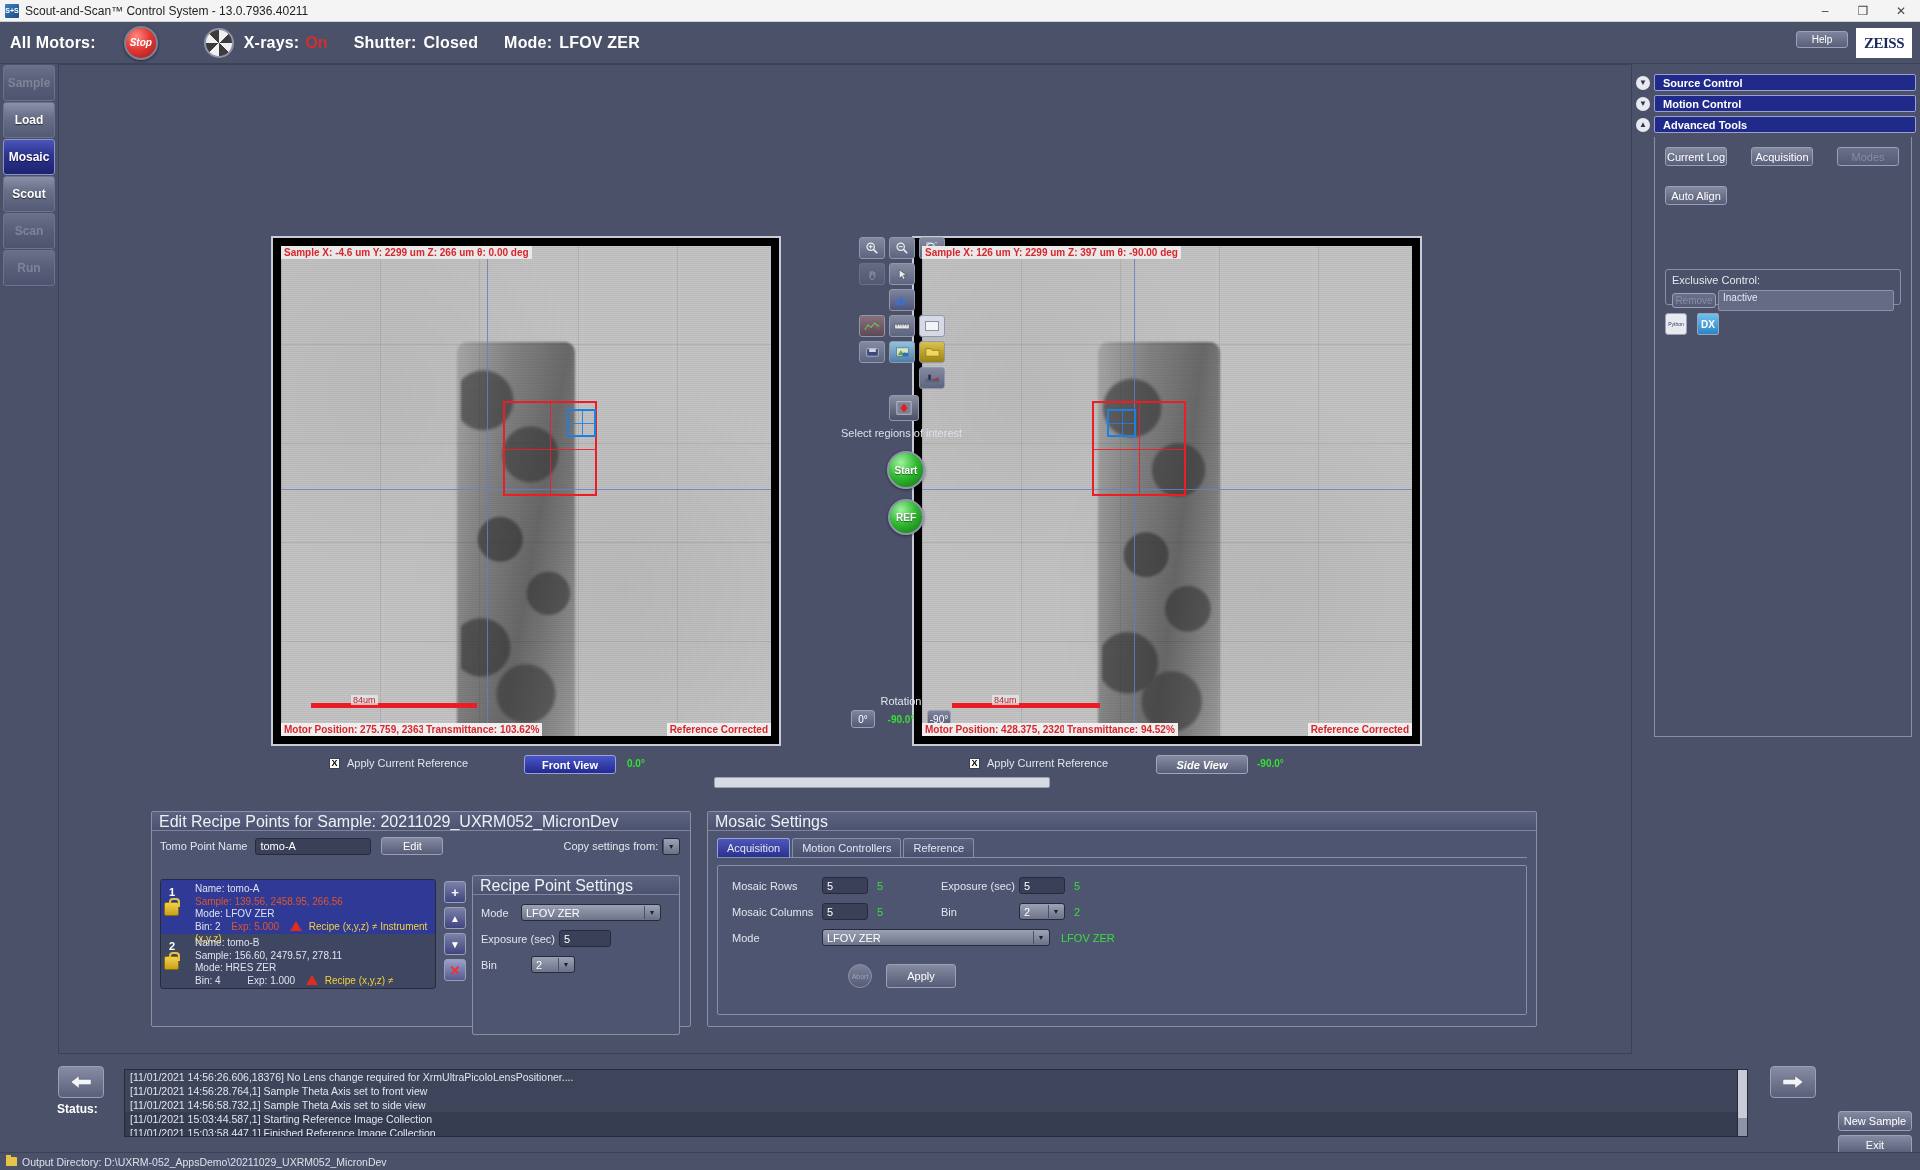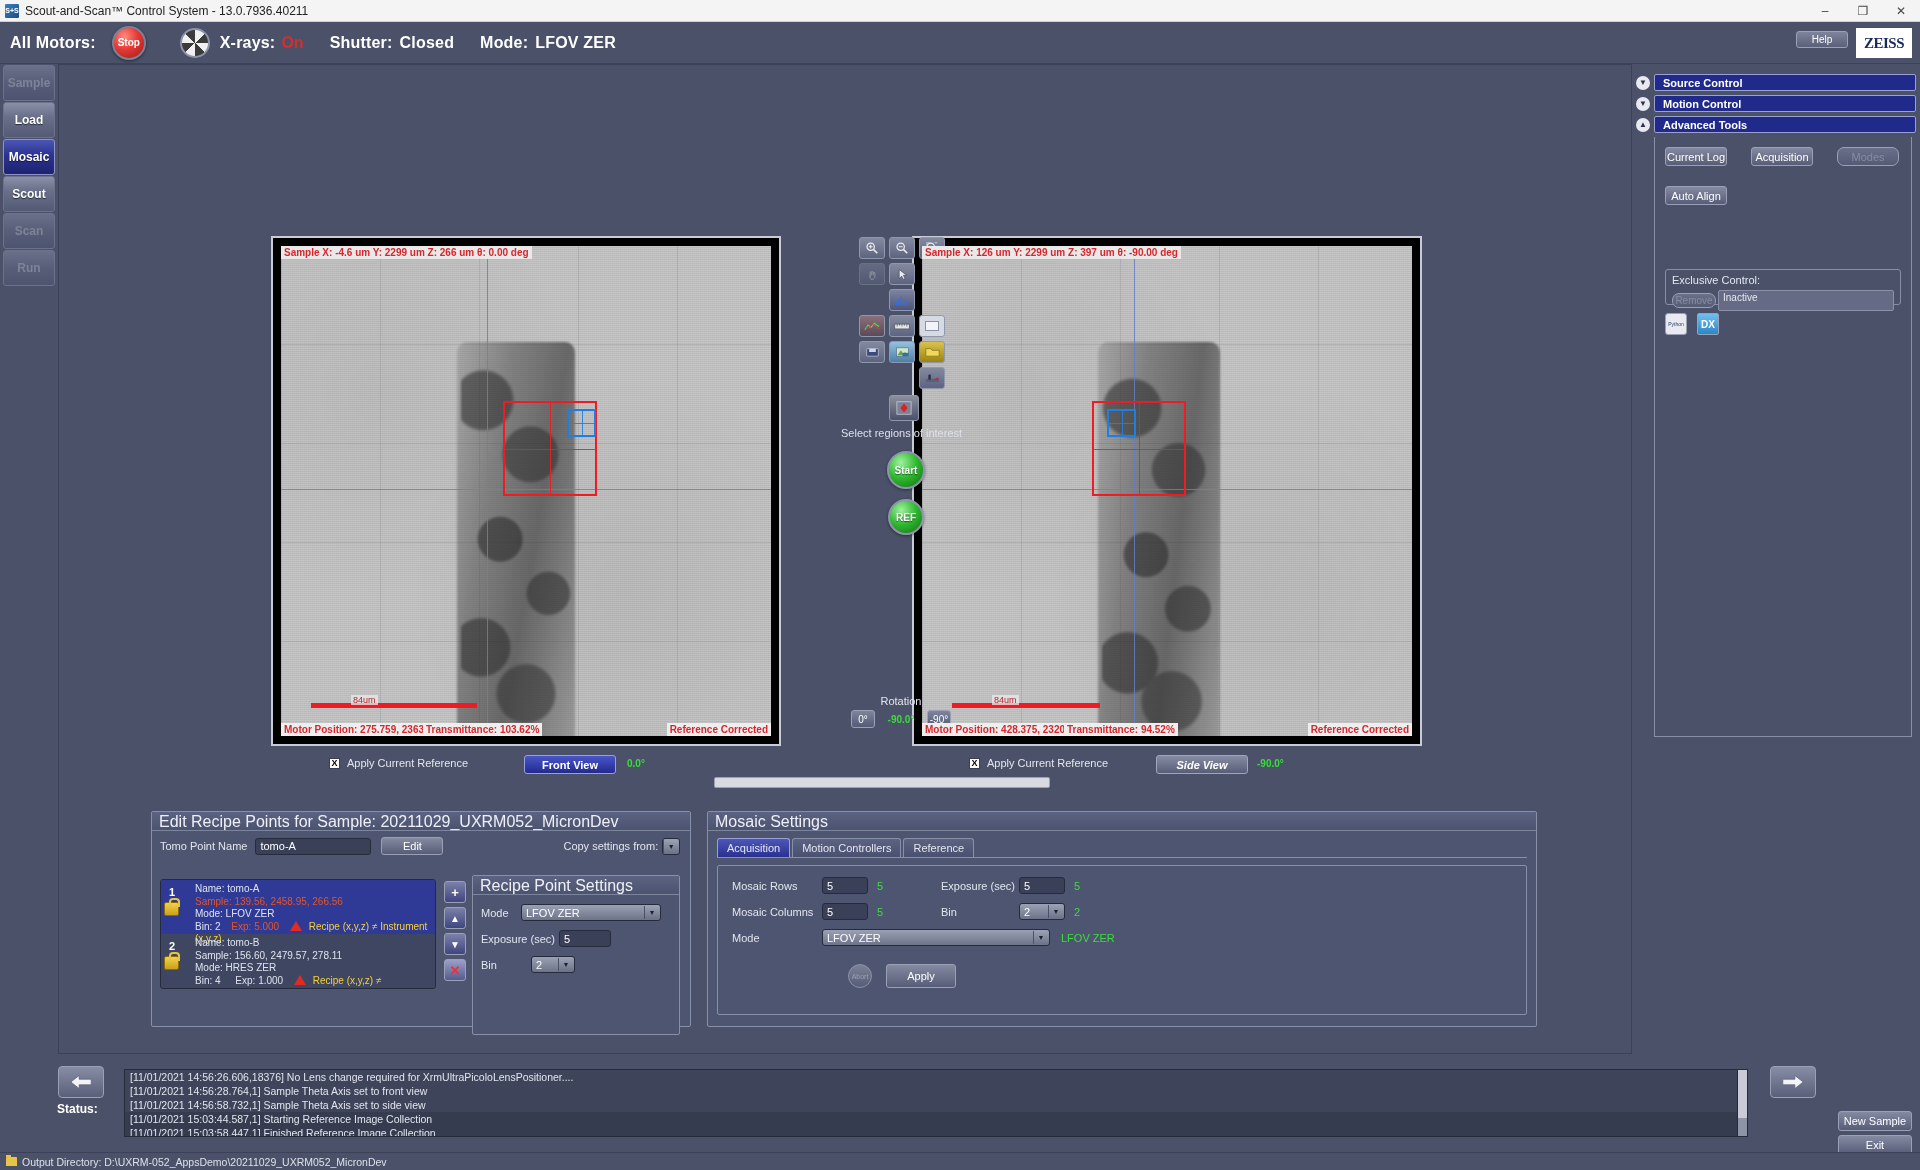--- a/index.html
+++ b/index.html
@@ -15,24 +15,24 @@
   
   .titlebar{height:22px;background:#f4f4f4;border-bottom:1px solid #d0d0d0;display:flex;align-items:center;padding:0 0 0 5px;color:#222;font-size:12px;}
   .tb-icon{width:14px;height:14px;background:linear-gradient(135deg,#3a7fc1,#1d4d80);color:#fff;font-size:7px;display:flex;align-items:center;justify-content:center;margin-right:6px;border-radius:1px;font-weight:bold;}
   .tb-title{flex:1;}
   .tb-btns{display:flex;height:100%;}
   .tb-btn{width:38px;height:22px;display:flex;align-items:center;justify-content:center;color:#444;font-size:12px;}
 
   
   .topbar{height:42px;background:#4a5168;display:flex;align-items:center;padding:0 10px;position:relative;border-bottom:1px solid #3c4258;}
   .topbar .lbl{font-size:16px;font-weight:bold;color:#fff;letter-spacing:.2px;}
-  .stopbtn{width:34px;height:34px;border-radius:50%;margin:0 16px;
+  .stopbtn{width:34px;height:34px;border-radius:50%;margin:0 28px;
     background:radial-gradient(circle at 35% 28%, #ff8a80 0%, #e53935 45%, #9c1b17 100%);
     border:2px solid #7d8196;display:flex;align-items:center;justify-content:center;
-    color:#fff;font-size:10px;font-weight:bold;box-shadow:0 1px 3px rgba(0,0,0,.5);}
+    color:#fff;font-size:10px;font-weight:bold;font-style:italic;box-shadow:0 1px 3px rgba(0,0,0,.5);}
   .xrayicon{width:30px;height:30px;border-radius:50%;margin:0 10px 0 18px;
     background:conic-gradient(#f0f0f0 0deg 45deg,#3b3b3b 45deg 90deg,#f0f0f0 90deg 135deg,#3b3b3b 135deg 180deg,#f0f0f0 180deg 225deg,#3b3b3b 225deg 270deg,#f0f0f0 270deg 315deg,#3b3b3b 315deg 360deg);
     border:2px solid #8e93a8;}
   .xon{color:#d32f2f;font-weight:bold;font-size:16px;}
   .gap{display:inline-block;width:26px;}
   .helpbtn{position:absolute;right:72px;top:9px;width:52px;height:17px;border-radius:3px;
     background:linear-gradient(#7e849c,#5a6079);border:1px solid #9aa0b5;color:#fff;font-size:10px;
     display:flex;align-items:center;justify-content:center;cursor:pointer;}
   .zeiss{position:absolute;right:8px;top:6px;width:56px;height:30px;background:#fff;color:#1a2a5e;
     font-weight:bold;font-size:15px;display:flex;align-items:center;justify-content:center;letter-spacing:-.5px;font-family:"Liberation Serif",serif;}
@@ -116,21 +116,21 @@
   .panel-title{height:19px;line-height:19px;padding-left:7px;font-size:16px;color:#eef0f6;
     background:linear-gradient(#5b6381,#4b5370);border-bottom:1px solid #7d859d;}
   .panelBody{position:absolute;left:0;right:0;top:19px;bottom:0;padding:6px 8px;}
 
   .row{display:flex;align-items:center;margin-bottom:6px;}
   .flabel{font-size:11px;color:#e2e5ee;}
   .inp{background:#3a4058;border:1px solid #262b3c;border-radius:3px;color:#fff;font-size:11px;
     padding:2px 4px;height:17px;font-family:"Liberation Sans",sans-serif;}
   .btn{border-radius:3px;border:1px solid #9aa0b5;background:linear-gradient(#848aa0,#575d77);color:#fff;
     font-size:11px;display:flex;align-items:center;justify-content:center;cursor:pointer;height:18px;}
-  .btn.dim{color:#868ca0;background:linear-gradient(#6a7089,#555b74);cursor:default;border-radius:7px;}
+  .btn.dim{color:#868ca0;background:linear-gradient(#6a7089,#555b74);cursor:default;}
   .sel{background:linear-gradient(#9ba1b4,#6d7489);border:1px solid #262b3c;border-radius:3px;color:#fff;
     font-size:11px;height:17px;display:flex;align-items:center;padding-left:4px;position:relative;cursor:pointer;}
   .sel .arrow{position:absolute;right:1px;top:1px;bottom:1px;width:15px;background:linear-gradient(#9ba1b4,#6d7489);
     border-left:1px solid #4b5168;display:flex;align-items:center;justify-content:center;font-size:7px;color:#1c2030;}
   .green{color:#3ddc3d;font-size:11px;}
 
   
   .rlist{position:absolute;left:8px;top:48px;width:276px;height:110px;background:#3f4661;border:1px solid #262b3c;border-radius:3px;overflow:hidden;}
   .ritem{position:relative;height:54px;padding:3px 4px 3px 34px;font-size:10px;line-height:12.5px;color:#dfe3ee;cursor:pointer;}
   .ritem.sel-item{background:#2f3a96;}
@@ -438,21 +438,21 @@
           </div>
         </div>
         <div class="ritem">
           <span class="ridx">2</span>
           <span class="rlock"></span>
           <div>Name: tomo-B</div>
           <div>Sample: 156.60, 2479.57, 278.11</div>
           <div>Mode: HRES ZER</div>
           <div>
             <span>Bin: 4</span>
-            <span style="margin-left:12px">Exp: 1.000</span>
+            <span style="margin-left:24px">Exp: 1.000</span>
             <span class="warn-ic" style="margin-left:8px"></span>
             <span class="warnrow" style="margin-left:4px">Recipe (x,y,z) ≠ Instrument (x,y,z)</span>
           </div>
         </div>
       </div>
 
       <div class="vbtns">
         <div class="vbtn">+</div>
         <div class="vbtn">
             <span class="vert-arrow">▲</span>

